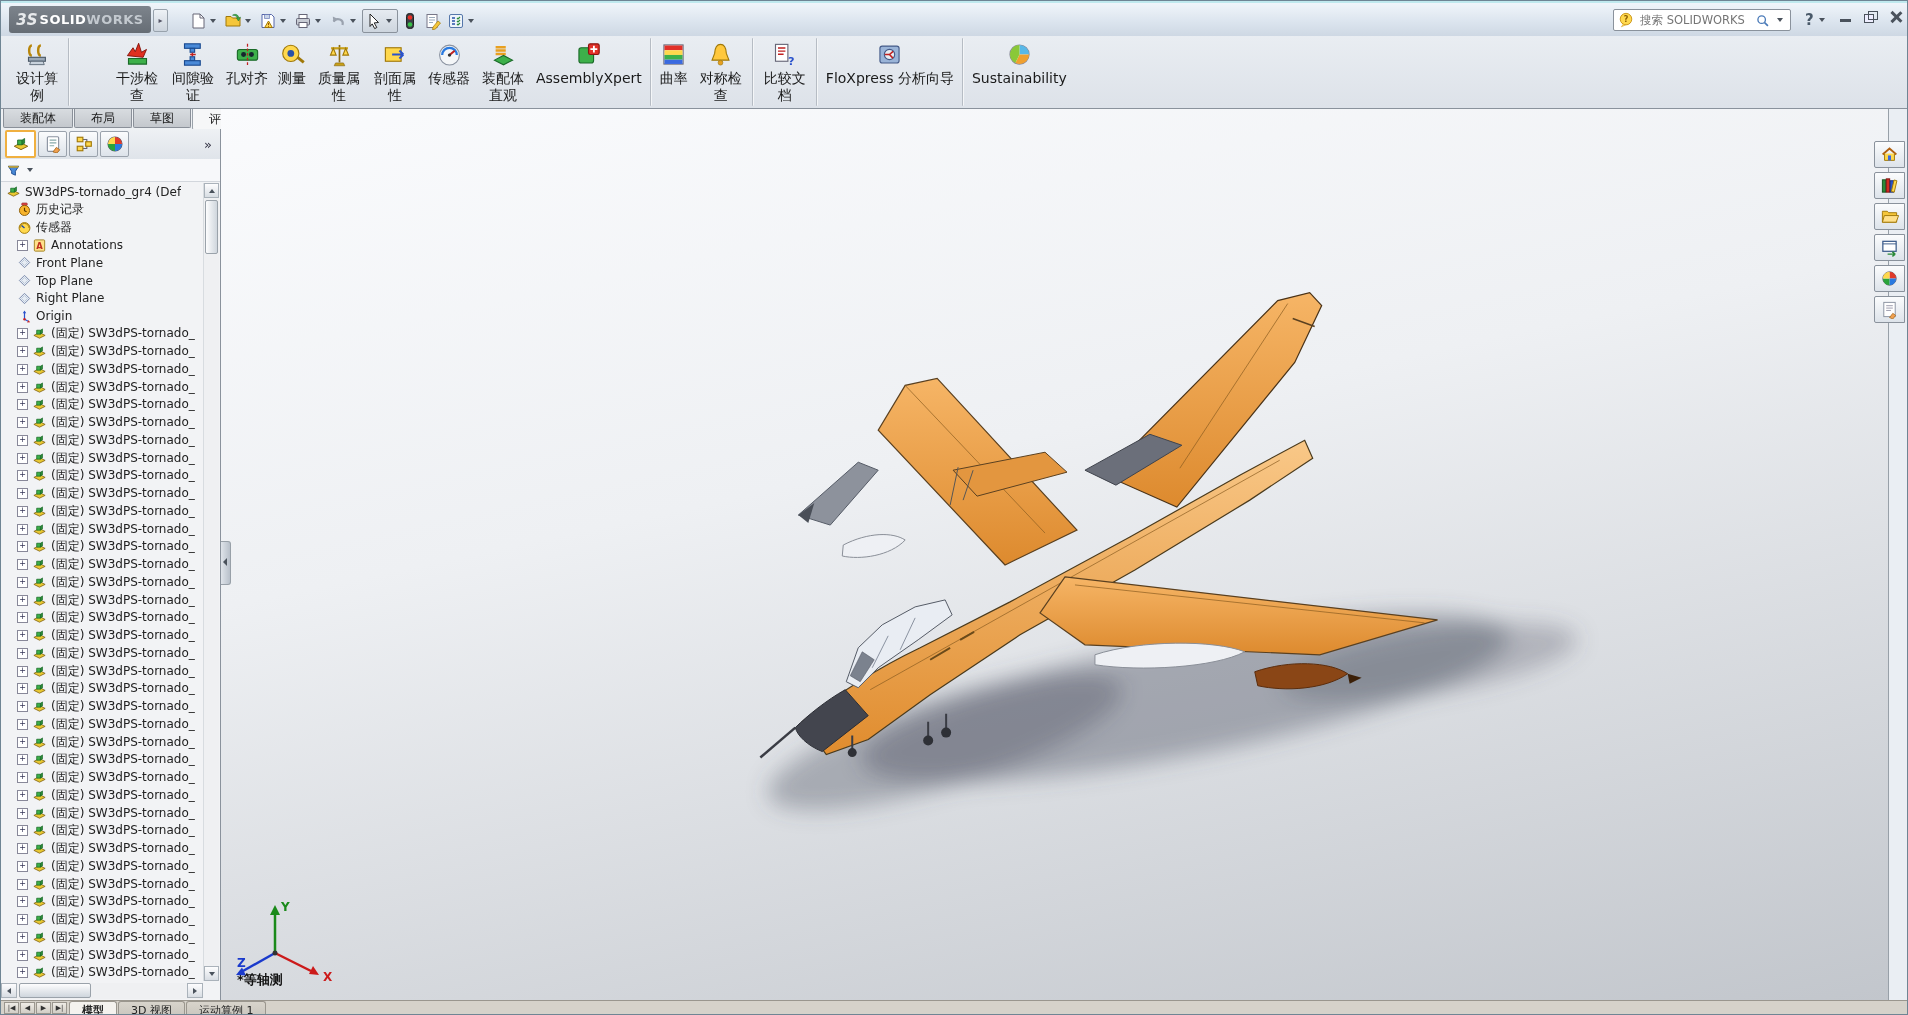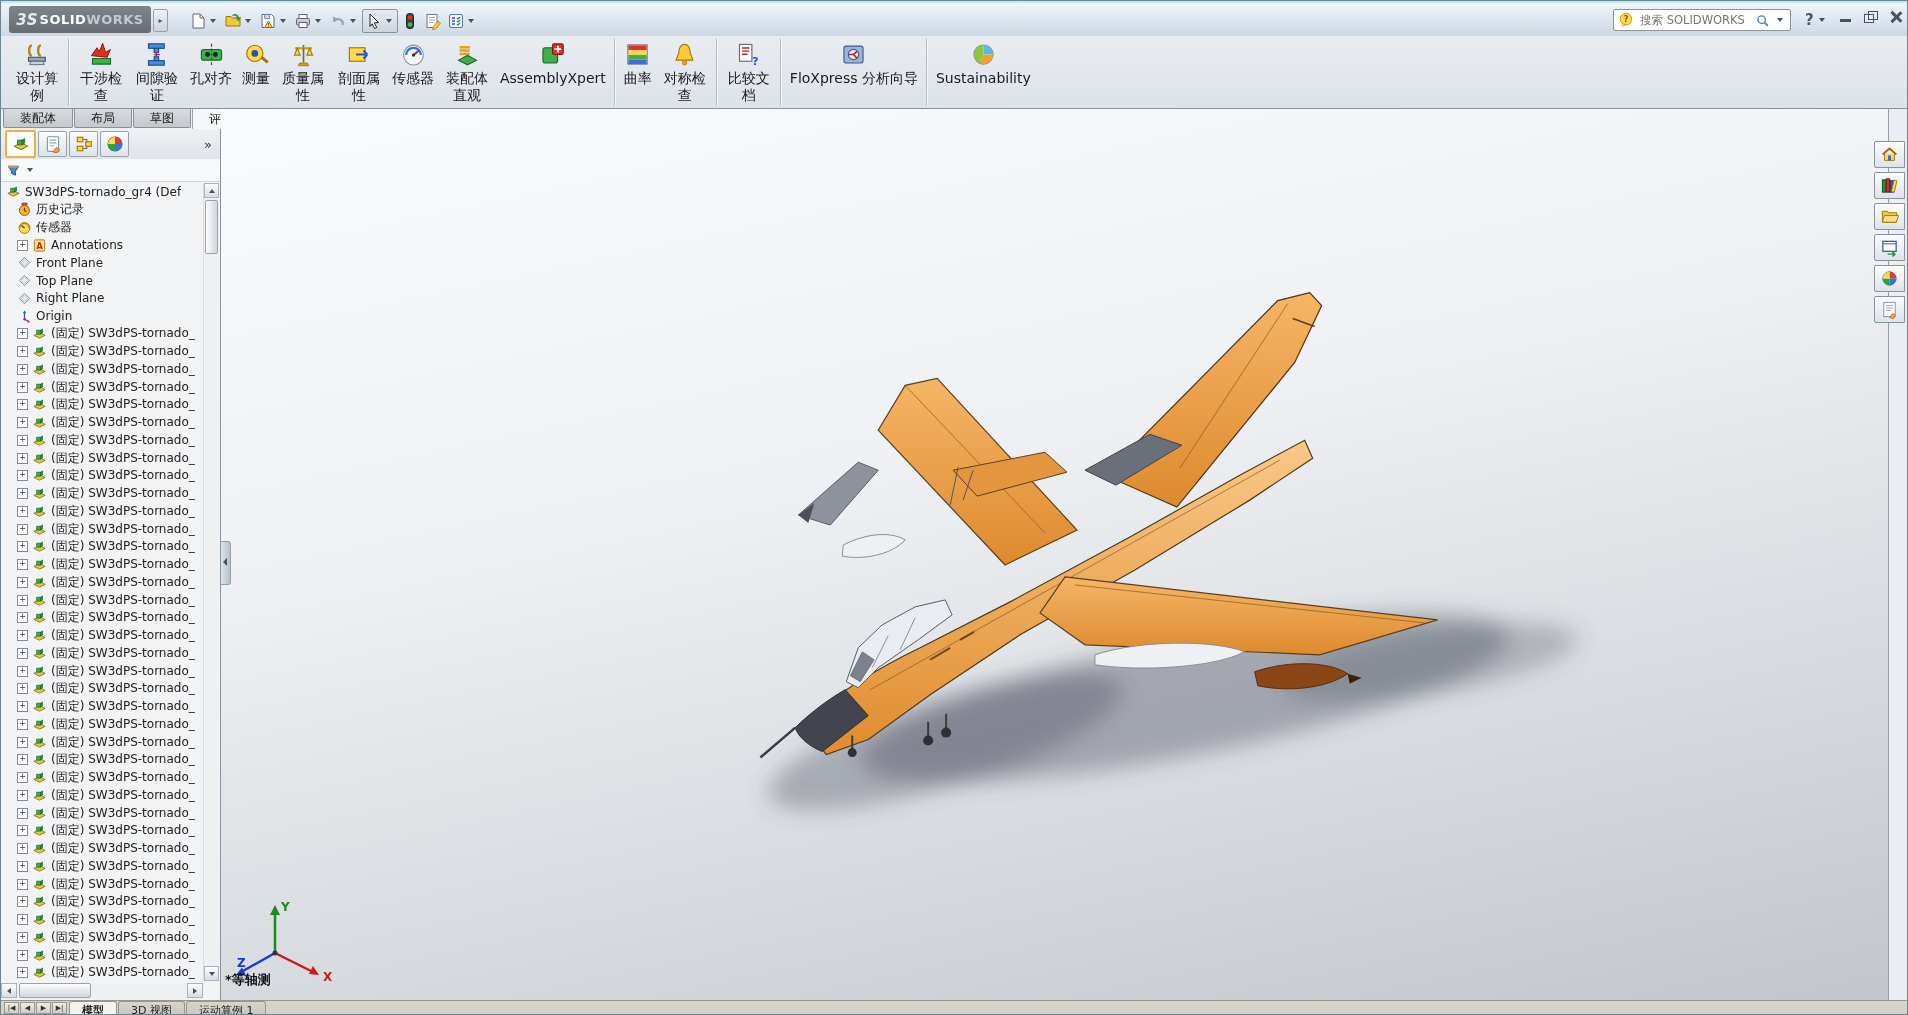--- a/index.html
+++ b/index.html
@@ -62,21 +62,21 @@
   .dwb.min:after{content:"";position:absolute;left:1px;right:1px;bottom:1px;height:2.5px;background:#8a929c;}
   .dwb.res:before{content:"";position:absolute;left:0;top:3px;width:8px;height:6px;border:1.5px solid #8a929c;}
   .dwb.res:after{content:"";position:absolute;left:4px;top:0;width:8px;height:6px;border:1.5px solid #8a929c;}
   .dwb.cls:before,.dwb.cls:after{content:"";position:absolute;left:6px;top:-1px;width:2.5px;height:15px;background:#8a929c;}
   .dwb.cls:before{transform:rotate(45deg);} .dwb.cls:after{transform:rotate(-45deg);}
   
   #viewport{position:absolute;left:220px;top:108px;right:18px;bottom:13px;
     background:linear-gradient(168deg,var(--vp-top,#fafbfd) 0%,#eef0f3 40%,var(--vp-bottom,#c2c6cc) 100%);}
   #jet{position:absolute;inset:0;width:100%;height:100%;}
   #triad{position:absolute;left:14px;top:788px;width:100px;height:86px;}
-  #viewlabel{position:absolute;left:4px;top:862px;font-size:13px;font-weight:bold;color:#111;}
+  #viewlabel{position:absolute;left:16px;top:862px;font-size:13px;font-weight:bold;color:#111;}
   #splitter{position:absolute;left:220px;top:540px;width:9px;height:42px;background:linear-gradient(90deg,#dfe4ea,#b8c0ca);
     border:1px solid #98a0a8;border-left:none;border-radius:0 3px 3px 0;}
   #splitter:after{content:"";position:absolute;left:2px;top:16px;width:0;height:0;
     border-top:4px solid transparent;border-bottom:4px solid transparent;border-right:4px solid #4a525c;}
   
   #lp{position:absolute;left:0;top:128px;width:220px;bottom:13px;background:#f2f3f5;
     border-right:1px solid #8a929c;box-sizing:border-box;}
   #lph{position:absolute;left:0;right:0;top:0;height:30px;background:linear-gradient(#eef1f4,#dfe4ea);
     border-bottom:1px solid #c2c8d0;display:flex;align-items:center;padding:0 4px;gap:2px;}
   .lptab{width:27px;height:24px;display:flex;align-items:center;justify-content:center;border:1px solid #9aa2ac;
@@ -519,21 +519,21 @@
   </div>
 
   <div id="ribbon">
     <div class="rbtn">
       <svg class="ic" viewBox="0 0 24 24">
           <use href="#r-design-study"></use>
         </svg>
       <span class="rlab">设计算例</span>
     </div>
     <div class="rbtn sep"></div>
-    <div style="display:flex;">
+    <div style="display:flex;margin-left:36px;">
 
     <div class="rbtn">
           <svg class="ic" viewBox="0 0 24 24">
             <use href="#r-interference"></use>
           </svg>
           <span class="rlab">干涉检查</span>
         </div>
         <div class="rbtn">
           <svg class="ic" viewBox="0 0 24 24">
             <use href="#r-clearance"></use>

